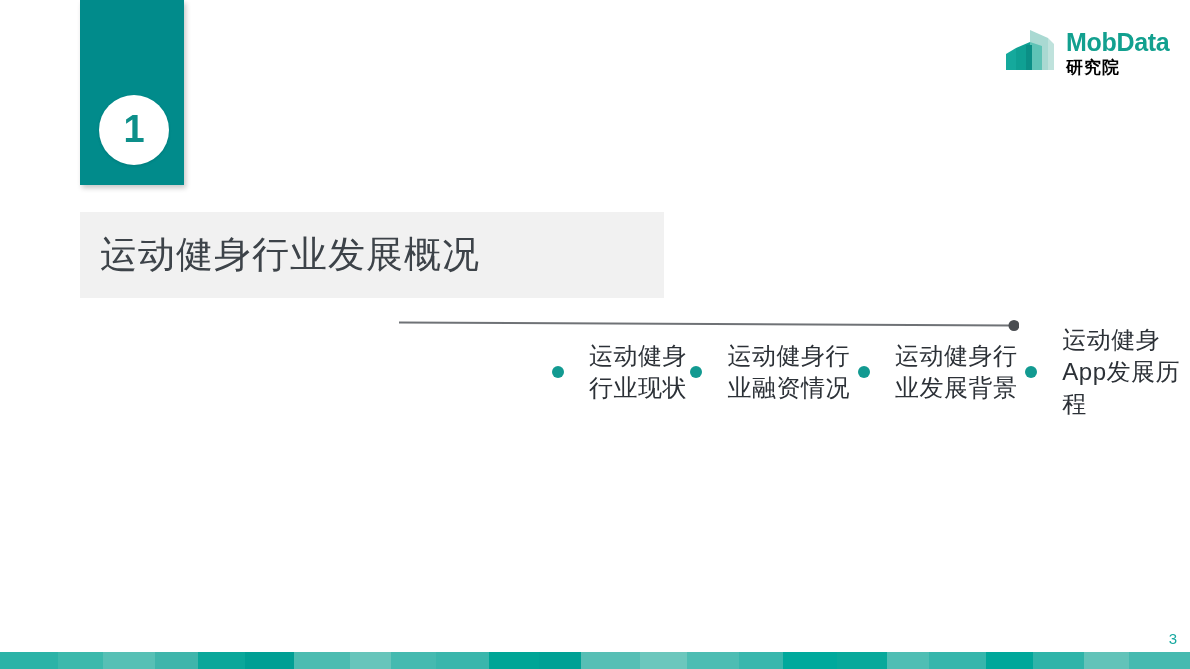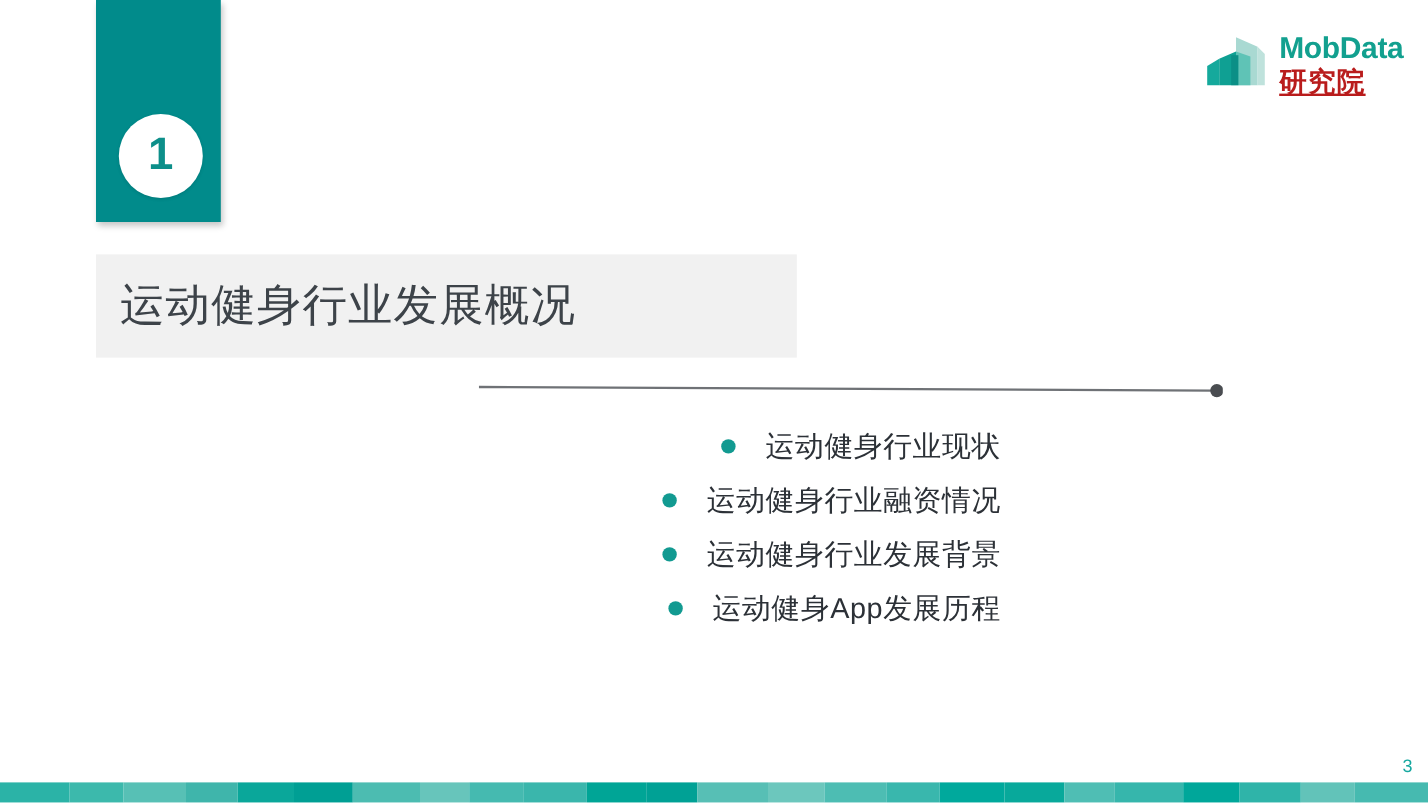--- a/index.html
+++ b/index.html
@@ -38,26 +38,25 @@
     justify-content: center;
     line-height: 1;
   }
   .logo-title {
     font-size: 25px;
     font-weight: 600;
     color: #12a08f;
     letter-spacing: -0.3px;
   }
   .logo-sub {
-    font-size: 23px;
+    font-size: 17px;
     font-weight: 700;
-    color: #b91c1c;
+    color: #000000;
     margin-top: 4px;
     letter-spacing: 1px;
-    text-decoration: underline;
   }
 
   
   .num-rect {
     position: absolute;
     left: 80px;
     top: 0px;
     width: 104px;
     height: 185px;
     background: #018b8b;
@@ -112,21 +111,21 @@
     height: 14px;
   }
   .divider svg { display: block; }
 
   
   .bullets {
     position: absolute;
     left: 552px;
     top: 349px;
     display: flex;
-    flex-direction: column;
+    flex-direction: row;
     align-items: flex-end;
   }
   .bullet-row {
     display: flex;
     align-items: center;
     height: 45px;
   }
   .bullet-dot {
     width: 12px;
     height: 12px;

